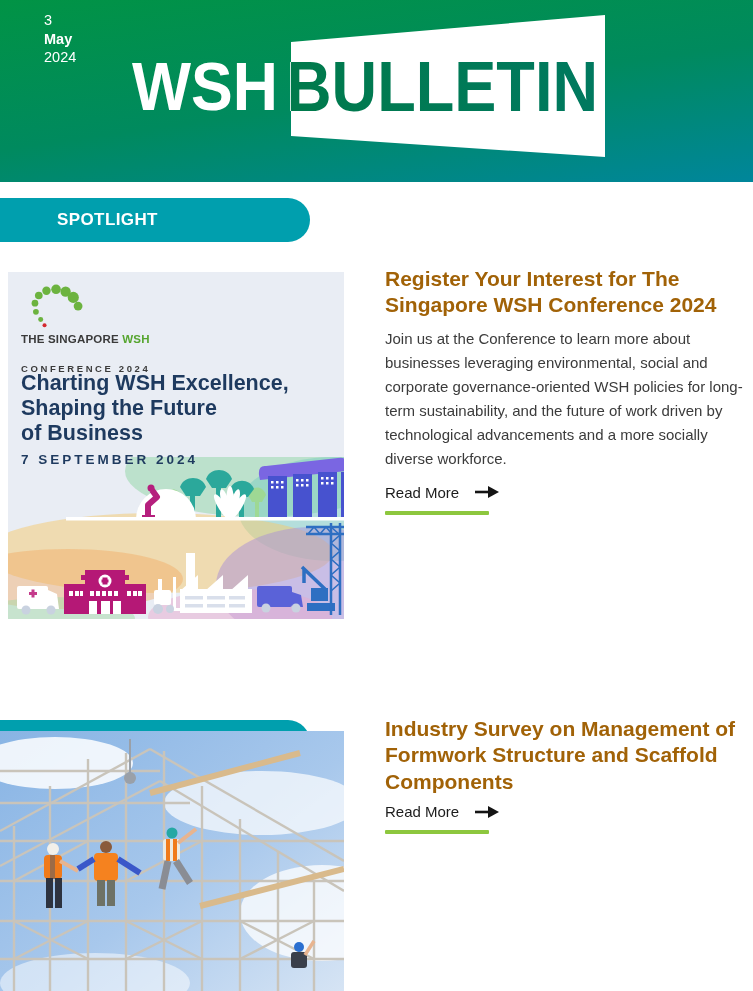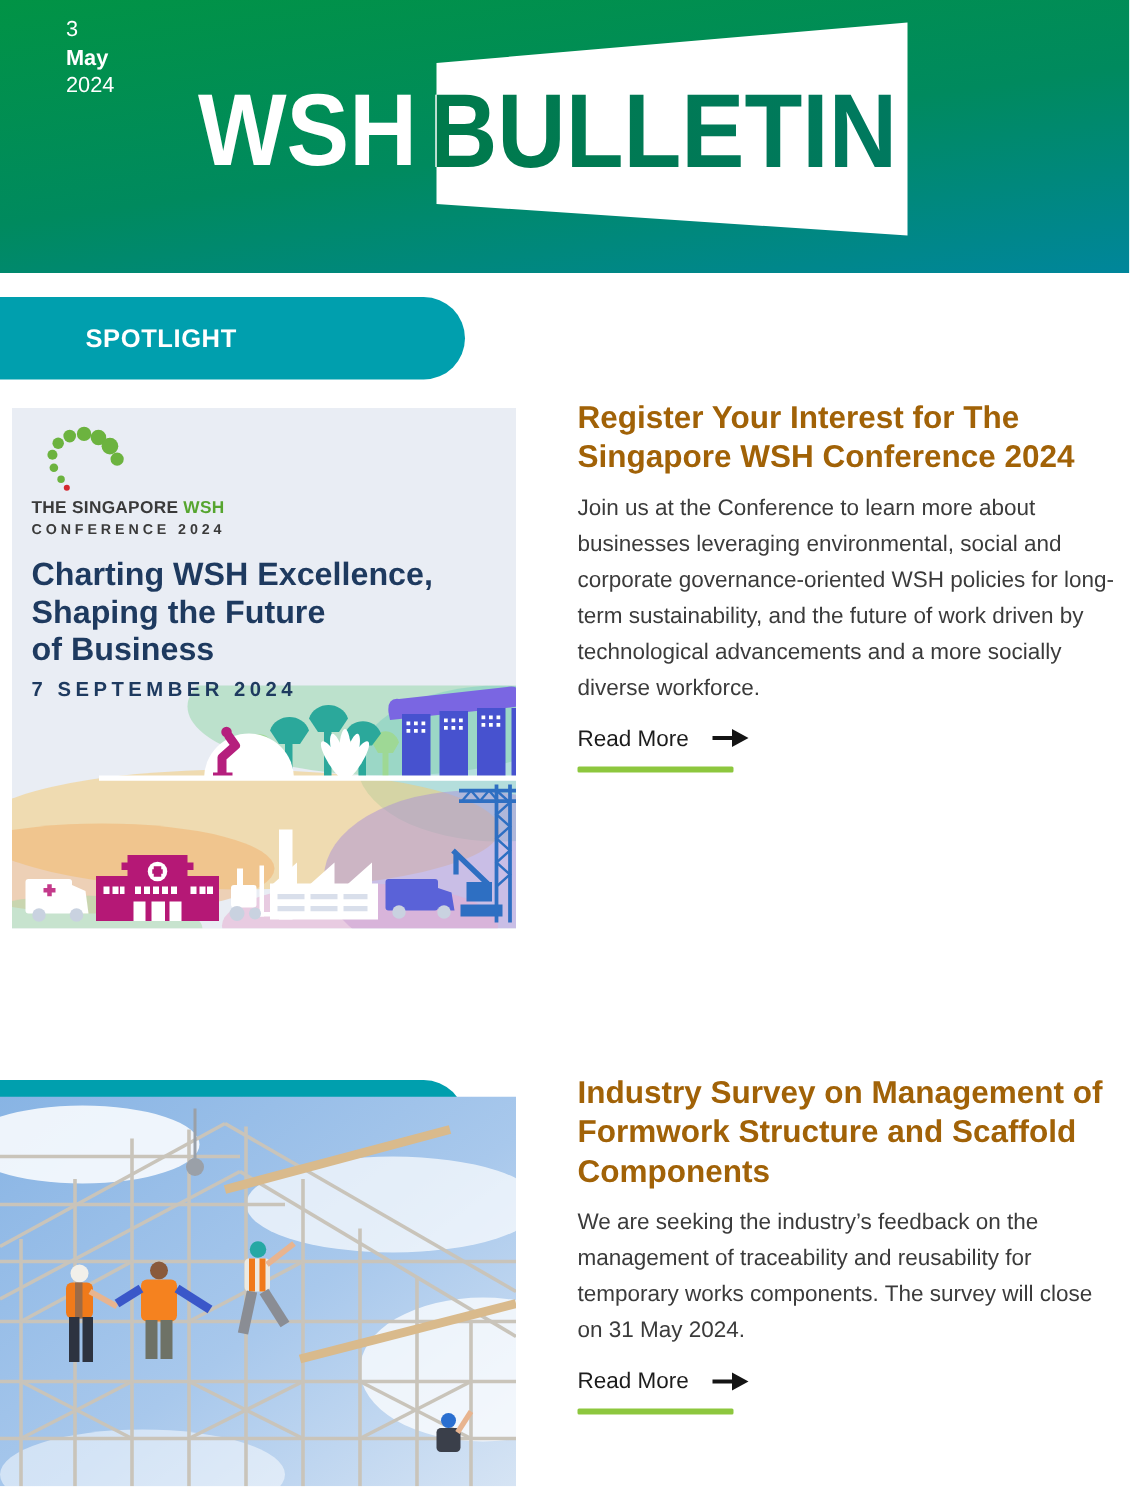--- a/index.html
+++ b/index.html
@@ -8,33 +8,33 @@
 
   
   .header{position:absolute;left:0;top:0;width:753px;height:182px;
           background:linear-gradient(172deg,#019345 0%,#008a5e 52%,#00869b 100%);}
   .date{position:absolute;left:44px;top:11px;color:#ffffff;font-size:14.5px;line-height:1.28;}
   .date .m{font-weight:700;}
   .logo{position:absolute;left:90px;top:5px;width:525px;height:162px;}
   .logo text{font-family:"Liberation Sans","DejaVu Sans",sans-serif;font-weight:700;}
 
   
-  .pill{position:absolute;left:0;width:310px;height:55px;background:#009fae;
+  .pill{position:absolute;left:0;width:310px;height:44px;background:#009fae;
         border-radius:0 28px 28px 0;color:#ffffff;font-weight:700;font-size:17px;
         letter-spacing:.4px;display:flex;align-items:center;padding-left:57px;box-sizing:border-box;}
   .pill1{top:198px;} .pill2{top:680px;margin-top:40px;}
 
   
   .card{position:absolute;left:8px;top:272px;width:336px;height:347px;background:#e9edf4;overflow:hidden;}
   .skyline{position:absolute;left:0;bottom:0;width:336px;height:162px;}
   .brand{position:absolute;left:13px;top:12px;}
   .dots{display:block;width:64px;height:46px;margin-left:4px;}
   .brand-line{font-size:11.5px;font-weight:700;color:#3a3a3a;letter-spacing:.2px;margin-top:3px;}
   .brand-line .green{color:#56a52f;}
-  .brand-sub{font-size:9.5px;font-weight:700;color:#3a3a3a;letter-spacing:2.6px;margin-top:3px;}
+  .brand-sub{font-size:9.5px;font-weight:700;color:#3a3a3a;letter-spacing:2.6px;margin-top:18px;}
   .card-title{position:absolute;left:13px;top:99px;font-size:21.5px;font-weight:700;
               color:#1e3a5f;line-height:1.17;white-space:pre-line;}
   .card-date{position:absolute;left:13px;top:180px;font-size:13.5px;font-weight:700;
              color:#1e3a5f;letter-spacing:3px;}
 
   
   .photo{position:absolute;left:0;top:731px;width:344px;height:260px;}
 
   
   .article{position:absolute;left:385px;width:362px;}
@@ -361,21 +361,20 @@
     </g>
     <g>
       <circle cx="299" cy="216" r="5" fill="#2a6fd0"></circle>
       <rect x="291" y="221" width="16" height="16" rx="3" fill="#3a3f4a"></rect>
       <line x1="305" y1="224" x2="314" y2="210" stroke="#e8b48f" stroke-width="3.5"></line>
     </g>
   </svg>
 
   <div class="article a2">
     <h2>Industry Survey on Management of Formwork Structure and Scaffold Components</h2>
-    <p>We are seeking the industry’s feedback on the management of traceability and reusability for temporary works components. The survey will close on 31 May 2024.</p>
     <a class="read-more">
       <span>Read More</span>
       <svg width="26" height="14" viewBox="0 0 26 14">
         <line x1="1" y1="7" x2="16" y2="7" stroke="#141414" stroke-width="2.6"></line>
         <polygon points="14,1 25,7 14,13" fill="#141414"></polygon>
       </svg>
     </a>
     <div class="underline"></div>
   </div>
 

